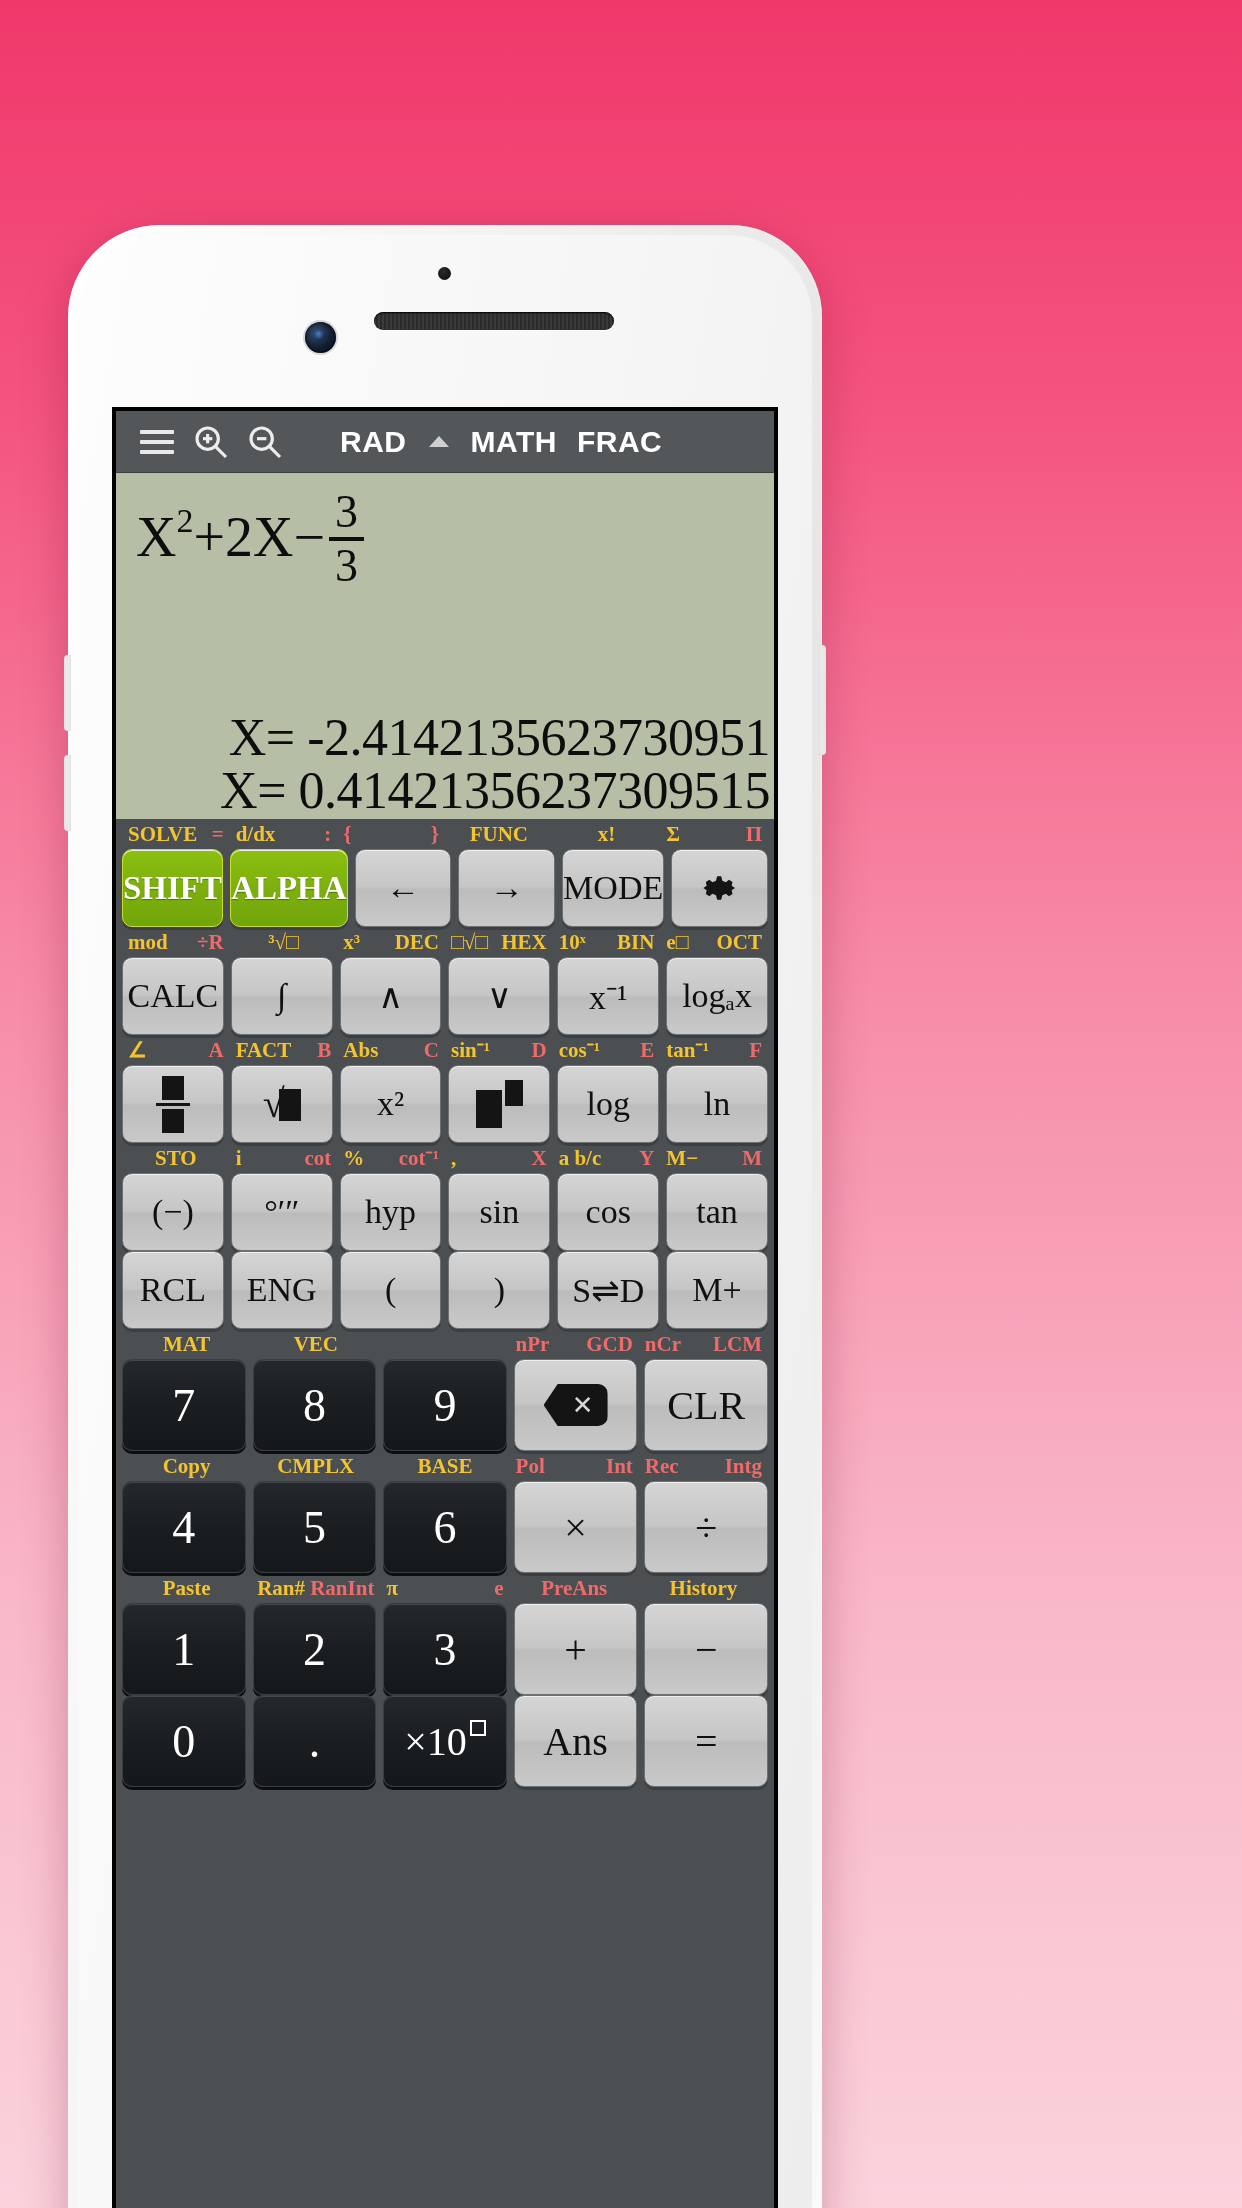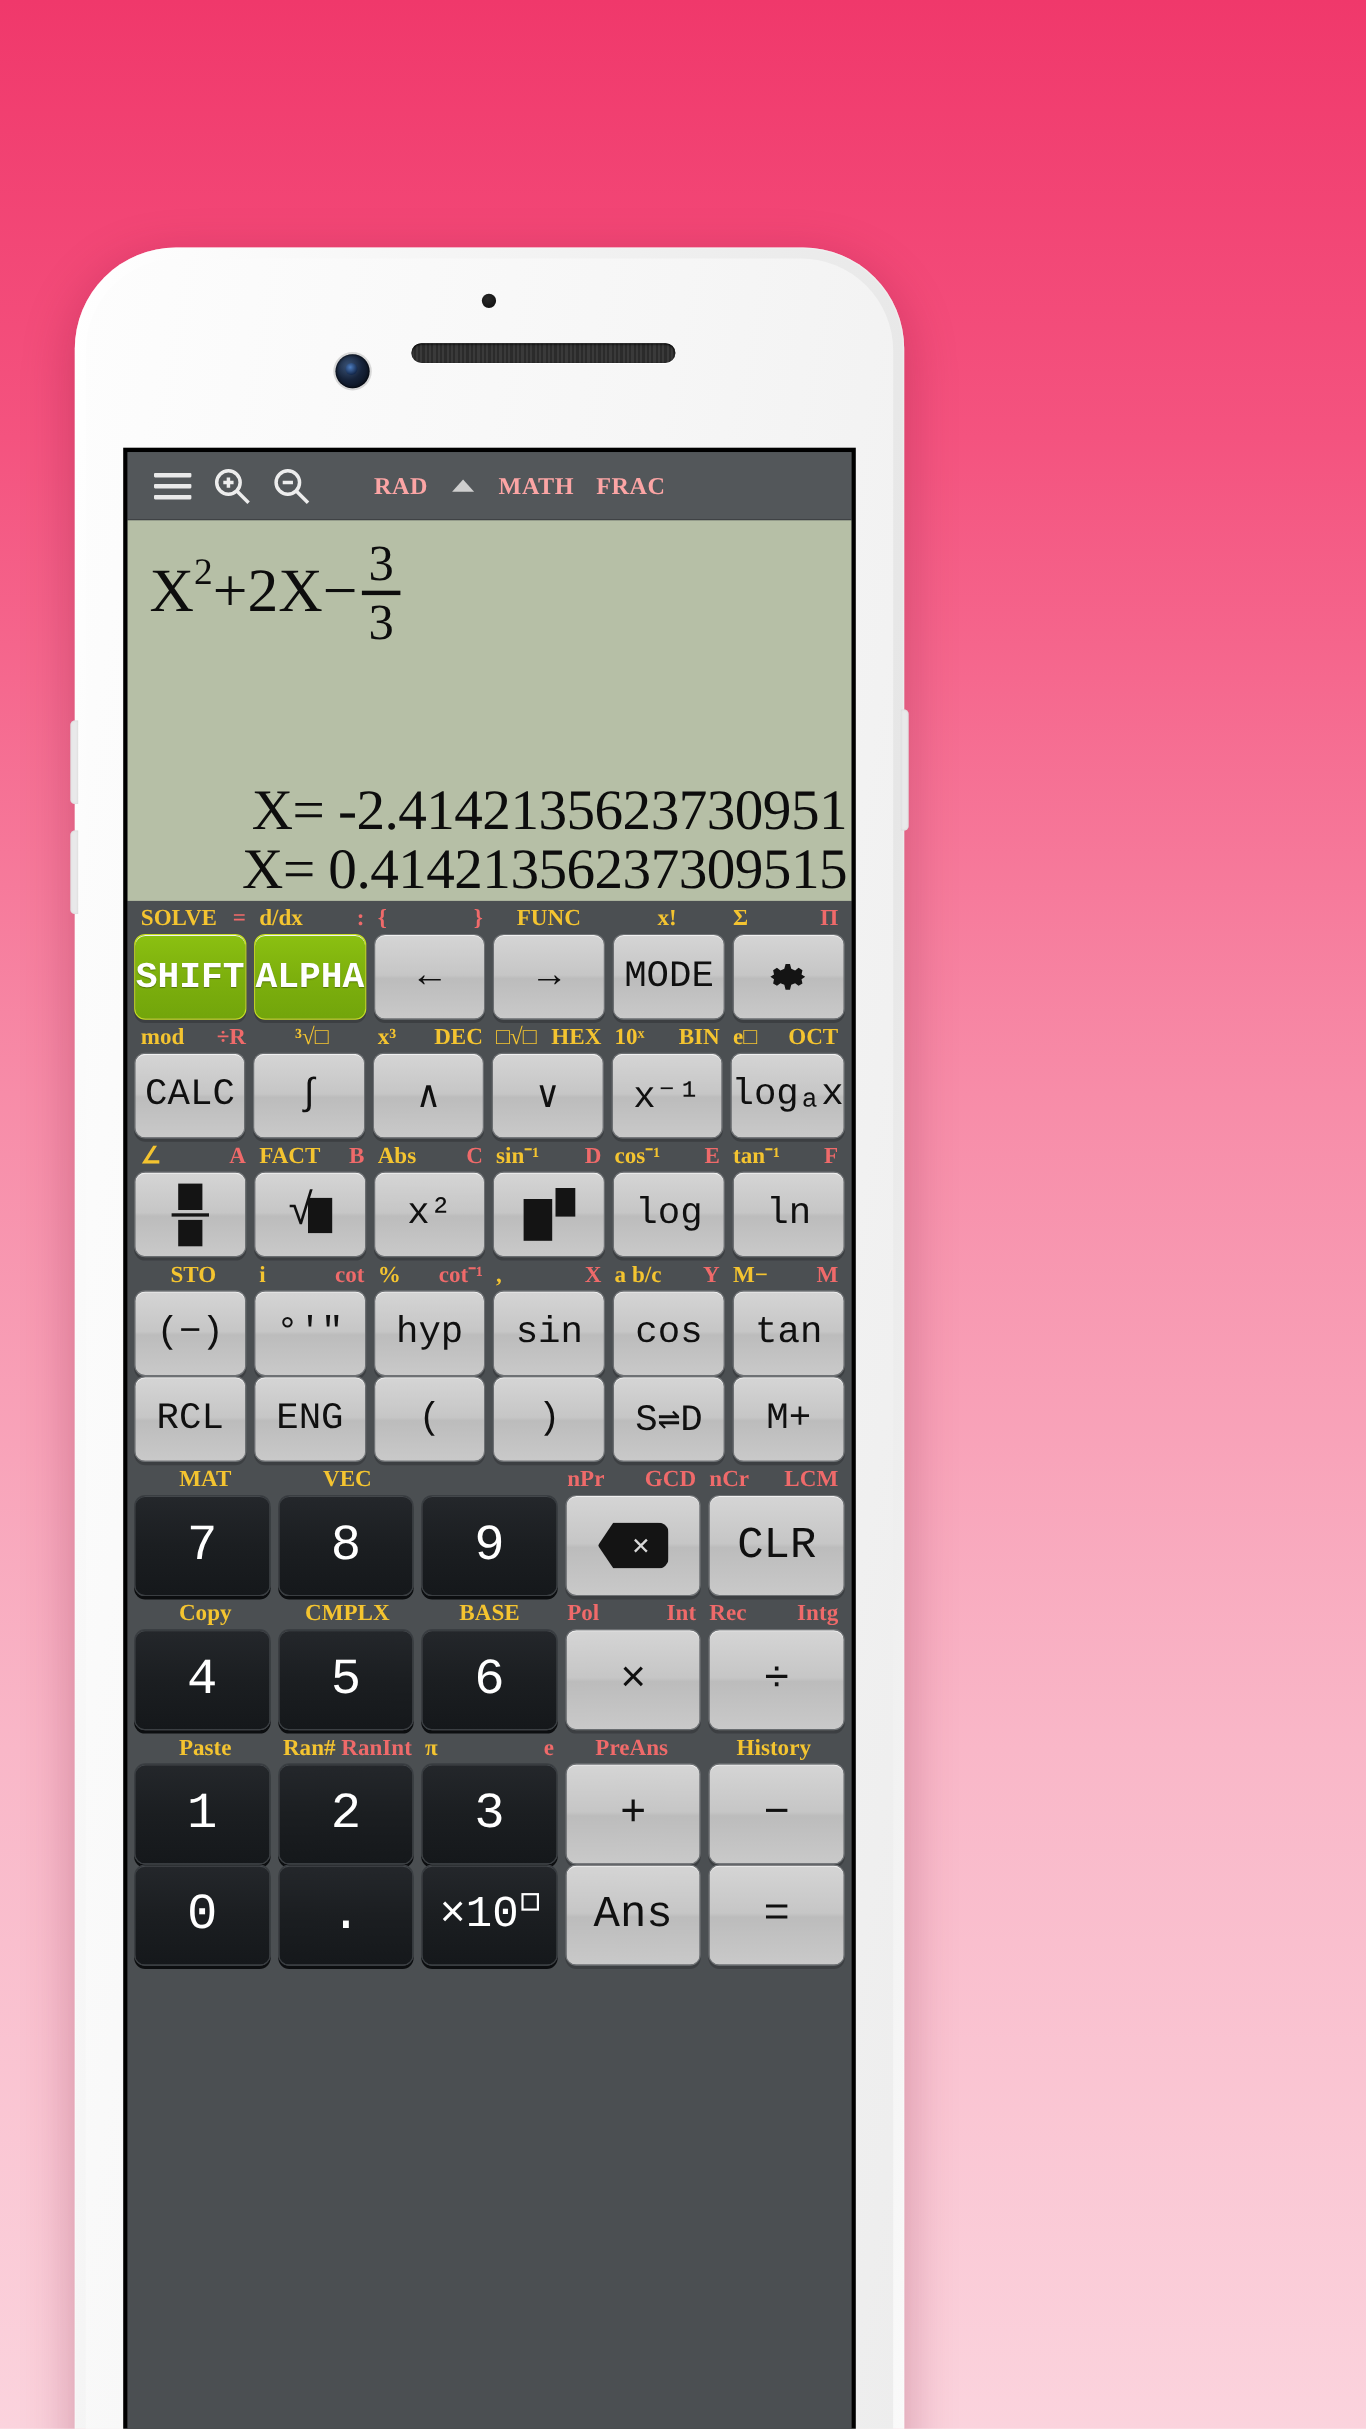--- a/index.html
+++ b/index.html
@@ -57,21 +57,21 @@
 
   
   #toolbar {
     height:62px; background:#53575a; display:flex; align-items:center;
     padding:0 14px; gap:0; flex:0 0 62px; border-bottom:1px solid #3b3e41;
   }
   .tb-icon { width:54px; height:44px; display:flex; align-items:center; justify-content:center; cursor:pointer; }
   .hamb { width:34px; height:24px; display:flex; flex-direction:column; justify-content:space-between; }
   .hamb i { display:block; height:4px; background:#e9e9e9; border-radius:1px; }
   .tb-text {
-    color:#fca5a5; font-size:22px; letter-spacing:.5px; font-family:Liberation Serif, serif;
+    color:#ffffff; font-size:30px; letter-spacing:.5px; font-family:Liberation Sans, sans-serif;
     font-weight:700; padding:0 10px; white-space:nowrap;
   }
   #tb-spacer { width:38px; }
   .tri-up { width:0;height:0;border-left:10px solid transparent;border-right:10px solid transparent;border-bottom:11px solid #cfcfcf; margin:0 12px; }
 
   
   #display {
     background:#b6bfa6; flex:0 0 346px; position:relative; overflow:hidden;
     font-family:"Liberation Serif", serif; color:#0d0d0d;
   }
@@ -89,21 +89,21 @@
   .krow { display:flex; gap:7px; }
   .slabels { display:flex; height:30px; align-items:center; }
   .slabels .cell { flex:1 1 0; display:flex; justify-content:space-between; padding:0 6px; }
   .slabels .cell.one { justify-content:center;text-align:right; }
   .sl { font-size:21px; font-weight:700; font-family:"Liberation Serif", serif; white-space:nowrap; line-height:1; }
   .sl.y { color:#f4c430; }
   .sl.r { color:#ef6a6a; }
 
   .key {
     flex:1 1 0; height:78px; border-radius:10px; display:flex; align-items:center; justify-content:center;
-    font-family:Liberation Mono, monospace; font-size:34px; color:#101010; cursor:pointer;
+    font-family:Liberation Serif, serif; font-size:34px; color:#101010; cursor:pointer;
     background: linear-gradient(180deg,#d5d5d5 0%,#c6c6c6 48%,#bcbcbc 52%,#c9c9c9 100%);
     border:1px solid #6e7174; box-shadow: 0 3px 0 #3c3f42, inset 0 1px 0 #f0f0f0;
     position:relative; user-select:none;
   }
   .key.green {
     background: linear-gradient(180deg,#8bc011 0%,#7db00d 50%,#72a50b 100%);
     color:#ffffff; border:1px solid #c8e020; font-weight:700; font-size:33px;
     text-shadow:0 1px 1px rgba(0,0,0,.35);
   }
   .key.dark {

